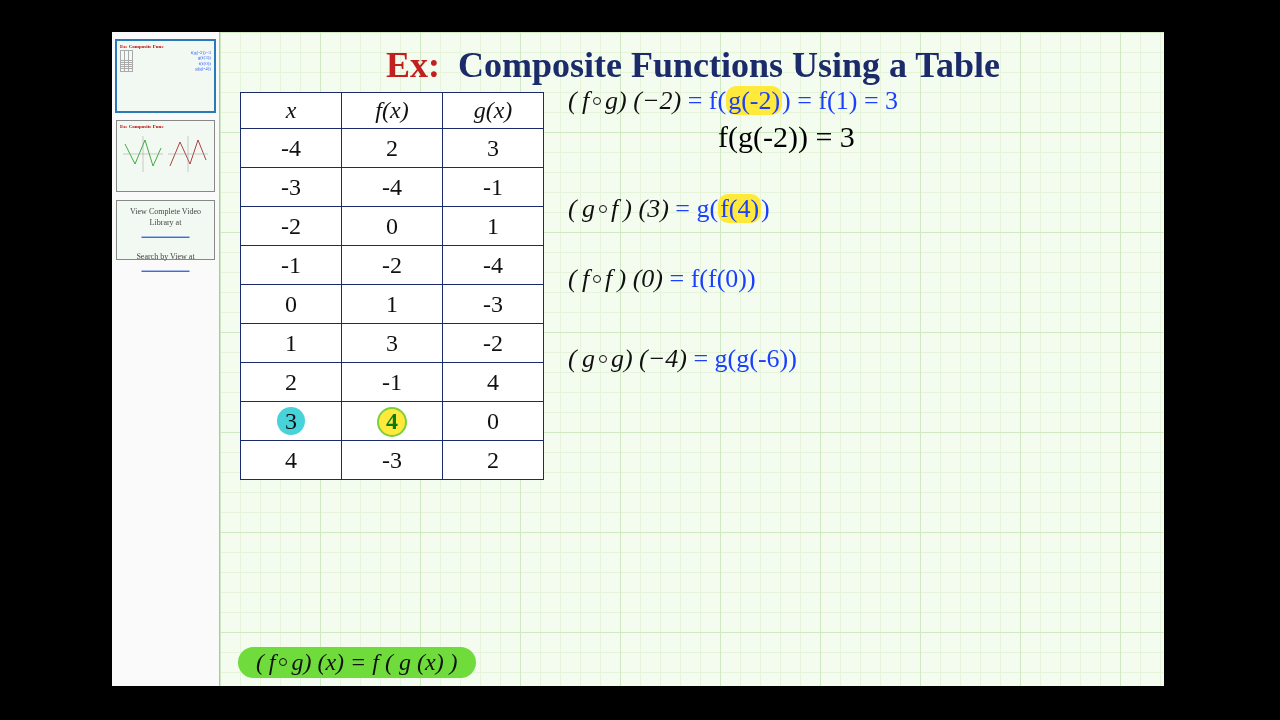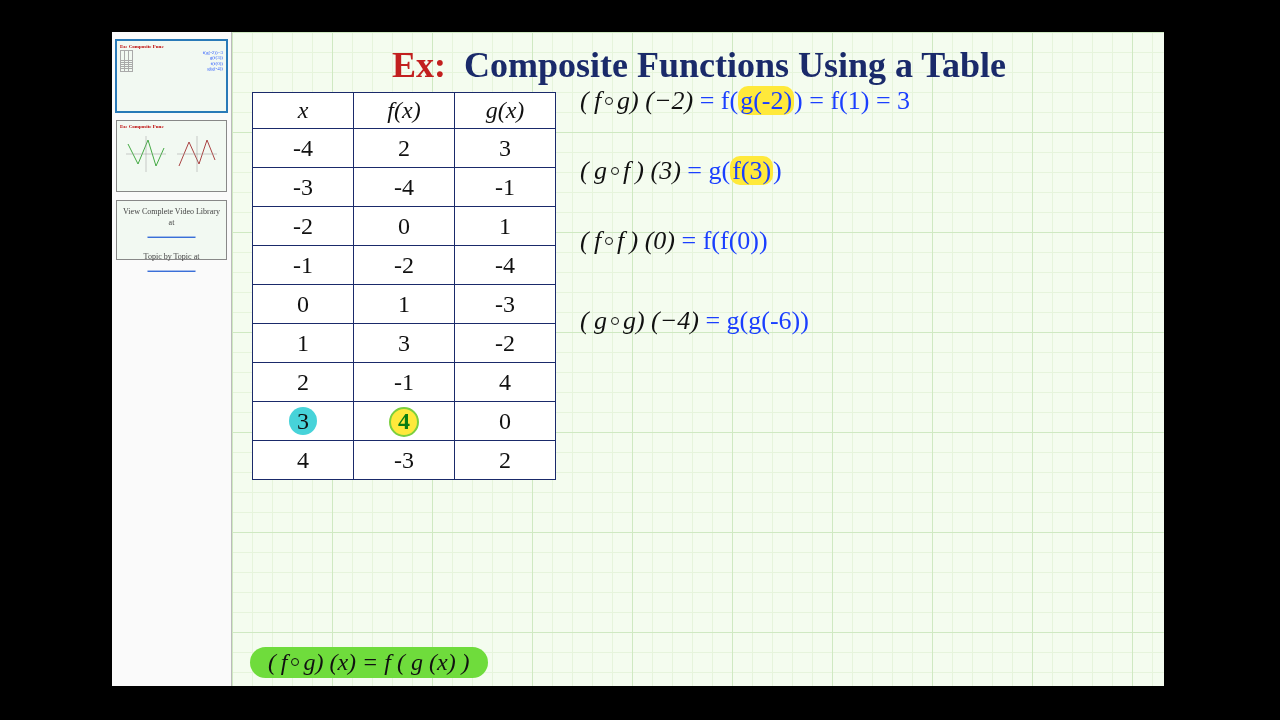--- a/index.html
+++ b/index.html
@@ -1,18 +1,18 @@
 <!DOCTYPE html>
 <html><head>
 <meta charset="utf-8">
 <style>
   html,body{margin:0;padding:0;width:1280px;height:720px;background:#000;font-family:Georgia,"Times New Roman",serif;overflow:hidden;}
   .stage{position:absolute;left:112px;top:32px;width:1052px;height:654px;background:#fff;display:flex;}
   
-  .sidebar{width:120px;height:100%;background:#fafafa;border-right:1px solid #bbb;padding:8px 4px;box-sizing:border-box;}
+  .sidebar{width:108px;height:100%;background:#fafafa;border-right:1px solid #bbb;padding:8px 4px;box-sizing:border-box;}
   .thumb{border:1px solid #888;margin-bottom:8px;background:#f2f9f2;font-size:5px;line-height:1.1;padding:3px;box-sizing:border-box;}
   .thumb.active{outline:2px solid #2a7ab8;outline-offset:-1px;}
   .thumb .ttitle{color:#b00;font-weight:bold;font-size:5px;}
   .thumb .tblue{color:#2a5aff;text-align:right;}
   .thumb table{border-collapse:collapse;font-size:4px;}
   .thumb table td{border:1px solid #aaa;padding:0 1px;}
   .libtext{font-size:8px;text-align:center;color:#444;margin-top:14px;line-height:1.4;}
   .libtext a{color:#3a6fd8;text-decoration:underline;}
   
   .slide{flex:1;position:relative;padding:12px 10px 10px 12px;box-sizing:border-box;
@@ -102,21 +102,21 @@
             <polyline points="2,30 12,6 22,28 30,4 38,24" fill="none" stroke="#a44" stroke-width="1"></polyline>
             <line x1="0" y1="18" x2="40" y2="18" stroke="#999" stroke-width="0.5"></line>
             <line x1="20" y1="0" x2="20" y2="36" stroke="#999" stroke-width="0.5"></line>
           </svg>
       </div>
     </div>
     <div class="thumb" style="height:60px;">
       <div class="libtext" style="margin-top:2px;">
         <span>View Complete Video Library at</span><br>
         <a href="#">____________</a><br><br>
-        <span>Topic by Topic at</span><br>
+        <span>Search by View at</span><br>
         <a href="#">____________</a>
       </div>
     </div>
   </div>
 
   <div class="slide">
     <h1>
       <span class="ex">Ex:</span>&nbsp;&nbsp;<span>Composite Functions Using a Table</span>
     </h1>
 
@@ -177,25 +177,28 @@
                 <td>2</td>
               </tr>
             </tbody>
         </table>
       </div>
 
       <div class="eqs">
         <div class="eq" style="margin-top:-6px;">
           <span class="typed">( <i>f</i><span class="ring"></span><i>g</i>) (−2)</span>
           <span class="hand"><span>= f(</span><span class="hl">g(-2)</span><span>) = f(1) = 3</span></span>
+          <div class="hand" style="margin:4px 0 0 150px;font-size:30px;color:#000;">
+            <span style="color:#000;">f(g(-2)) = 3</span>
+          </div>
         </div>
 
         <div class="eq">
           <span class="typed">( <i>g</i><span class="ring"></span><i>f</i> ) (3)</span>
-          <span class="hand"><span>= g(</span><span class="hl">f(3)</span><span>)</span></span>
+          <span class="hand"><span>= g(</span><span class="hl">f(4)</span><span>)</span></span>
         </div>
 
         <div class="eq" style="margin-top:27px;">
           <span class="typed">( <i>f</i><span class="ring"></span><i>f</i> ) (0)</span>
           <span class="hand">= f(f(0))</span>
         </div>
 
         <div class="eq" style="margin-top:50px;">
           <span class="typed">( <i>g</i><span class="ring"></span><i>g</i>) (−4)</span>
           <span class="hand">= g(g(-6))</span>

